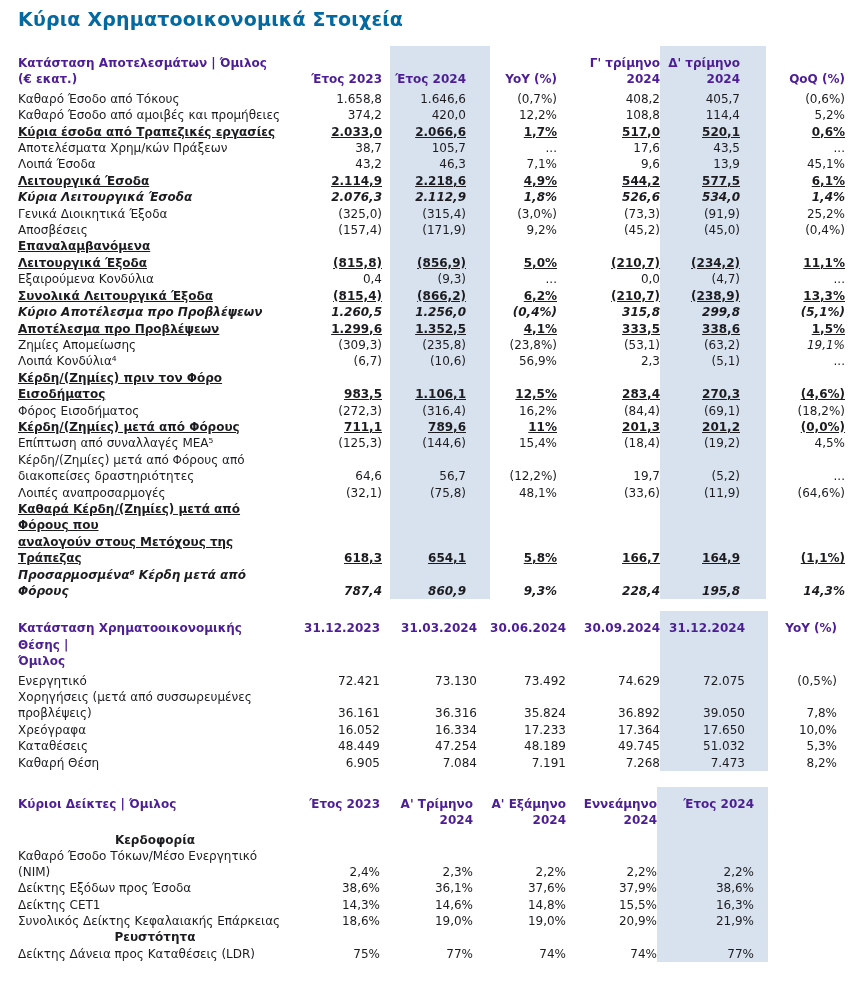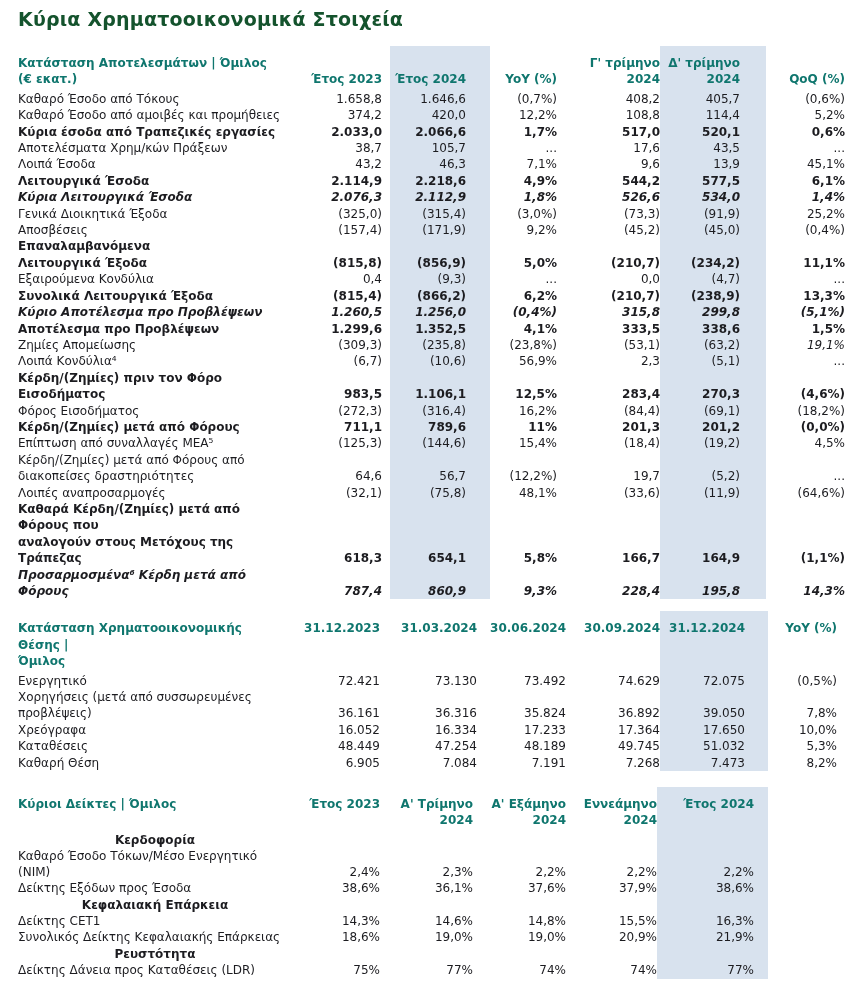--- a/index.html
+++ b/index.html
@@ -3,41 +3,41 @@
 <meta charset="utf-8">
 <style>
   html,body{margin:0;padding:0;background:#fff;}
   body{
     width:862px;height:997px;box-sizing:border-box;
     padding:8px 17px 0 18px;overflow:hidden;
     font-family:"DejaVu Sans","Liberation Sans",sans-serif;
     color:#1c1c20;
   }
   .page-title{
-    font-size:19px;font-weight:bold;color:#14532d;
+    font-size:19px;font-weight:bold;color:#0369a1;
     margin:0 0 16px 0;letter-spacing:0.2px;
   }
   table{border-collapse:collapse;table-layout:fixed;width:827px;font-size:12px;}
   th,td{padding:0;vertical-align:bottom;line-height:16.4px;overflow:hidden;}
-  thead th{color:#0f766e;font-weight:bold;text-align:left;padding-top:9px;padding-bottom:3px;}
+  thead th{color:#4c1d95;font-weight:bold;text-align:left;padding-top:9px;padding-bottom:3px;}
   thead th.num{text-align:right;}
   td.num{text-align:right;}
   td.label{white-space:pre-line;padding-right:6px;}
   .hl{background:#D8E2EE;}
   .vtop thead th{vertical-align:top;}
   
   .s1 .c1{padding-right:8px}.s1 .c2{padding-right:24px}.s1 .c3{padding-right:3px}
   .s1 .c4{padding-right:0}.s1 .c5{padding-right:26px}.s1 .c6{padding-right:0}
   .s2 .c5{padding-right:23px}.s2 .c6{padding-right:8px}
   .s3 .c1{padding-right:2px}.s3 .c5{padding-right:14px}
   .s2{margin-top:12px}
   .s3{margin-top:16px}
   .s3 td{line-height:15.4px;}
   .s3 tbody td{padding-top:1px;}
-  tr.bold td{font-weight:bold;}
+  tr.bold td{font-weight:bold;text-decoration:underline;}
   tr.bolditalic td{font-weight:bold;font-style:italic;}
   tr.subheader td.label{font-weight:bold;text-align:center;}
   td.it{font-style:italic;}
   .sec-title{font-size:12px;line-height:16.4px;white-space:pre-line;}
   .sec-subtitle{font-size:12px;line-height:16.4px;}
 </style>
 </head>
 <body>
 
 <h1 class="page-title">Κύρια Χρηματοοικονομικά Στοιχεία</h1>
@@ -407,29 +407,20 @@
       </tr>
       <tr>
         <td class="label">Δείκτης Εξόδων προς Έσοδα</td>
         <td class="num c1">38,6%</td>
         <td class="num c2">36,1%</td>
         <td class="num c3">37,6%</td>
         <td class="num c4">37,9%</td>
         <td class="num c5 hl">38,6%</td>
         <td class="num c6"></td>
       </tr>
-      <tr class="subheader">
-        <td class="label">Κεφαλαιακή Επάρκεια</td>
-        <td class="num c1"></td>
-        <td class="num c2"></td>
-        <td class="num c3"></td>
-        <td class="num c4"></td>
-        <td class="num c5 hl"></td>
-        <td class="num c6"></td>
-      </tr>
       <tr>
         <td class="label">Δείκτης CET1</td>
         <td class="num c1">14,3%</td>
         <td class="num c2">14,6%</td>
         <td class="num c3">14,8%</td>
         <td class="num c4">15,5%</td>
         <td class="num c5 hl">16,3%</td>
         <td class="num c6"></td>
       </tr>
       <tr>

